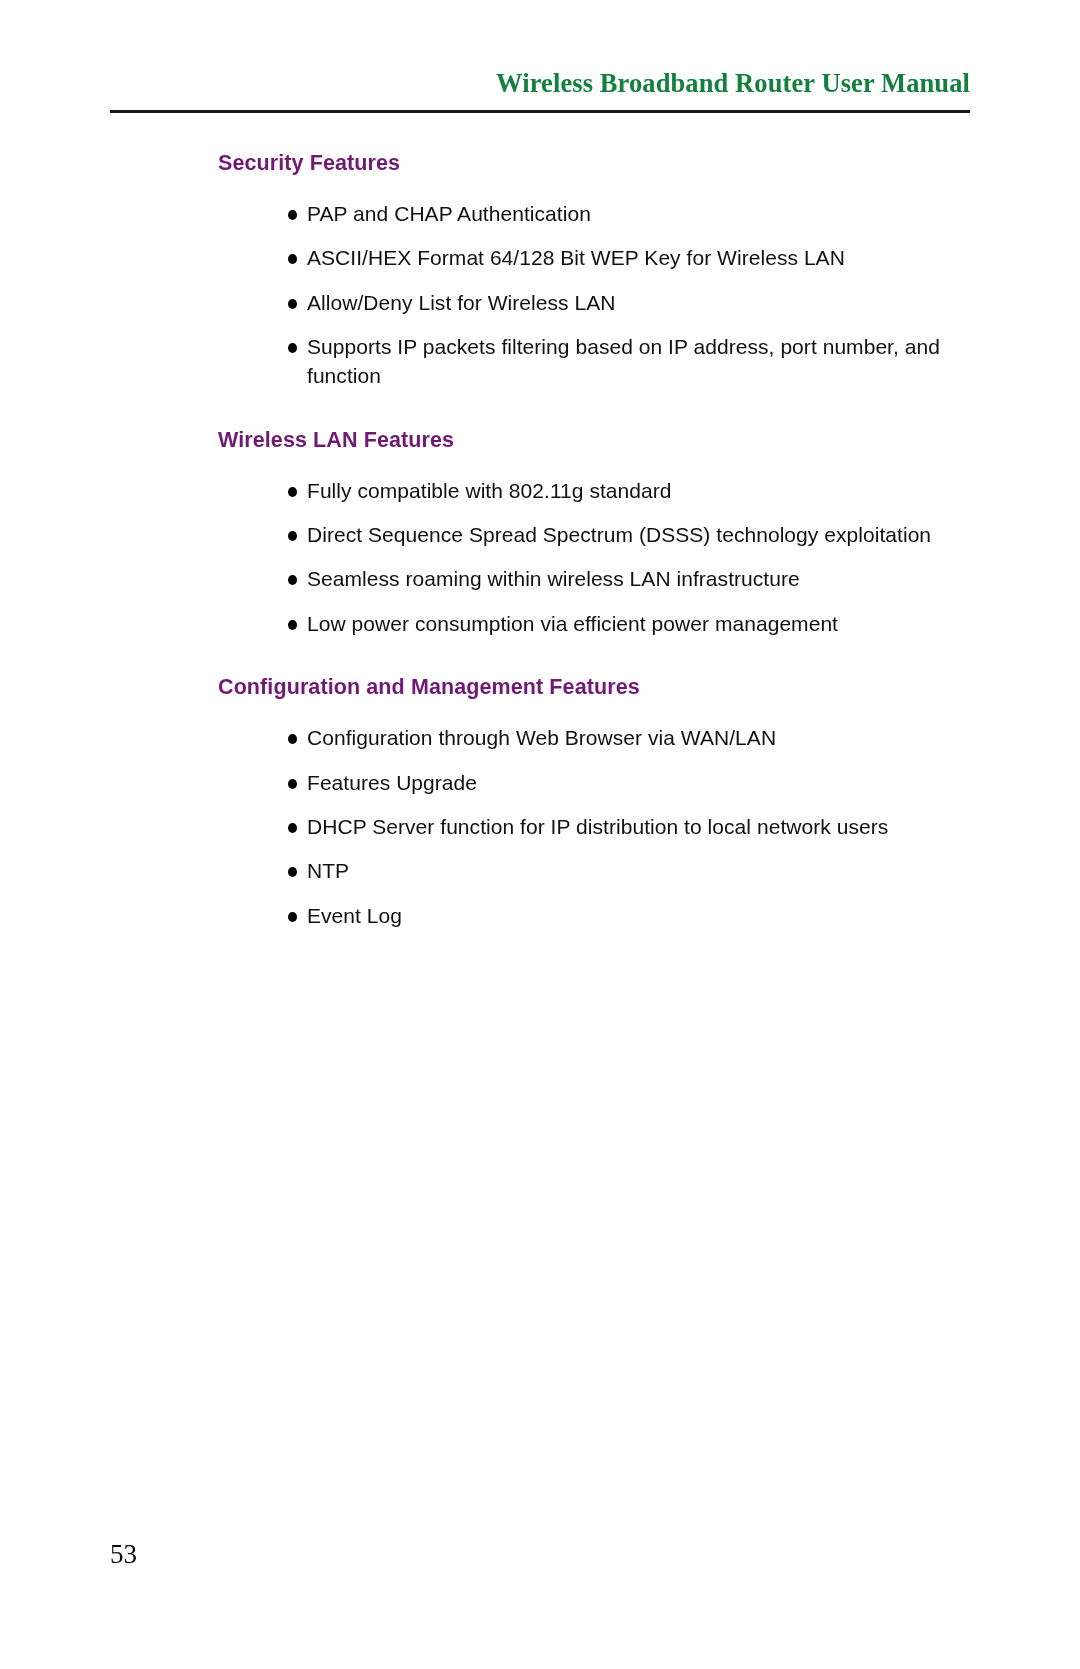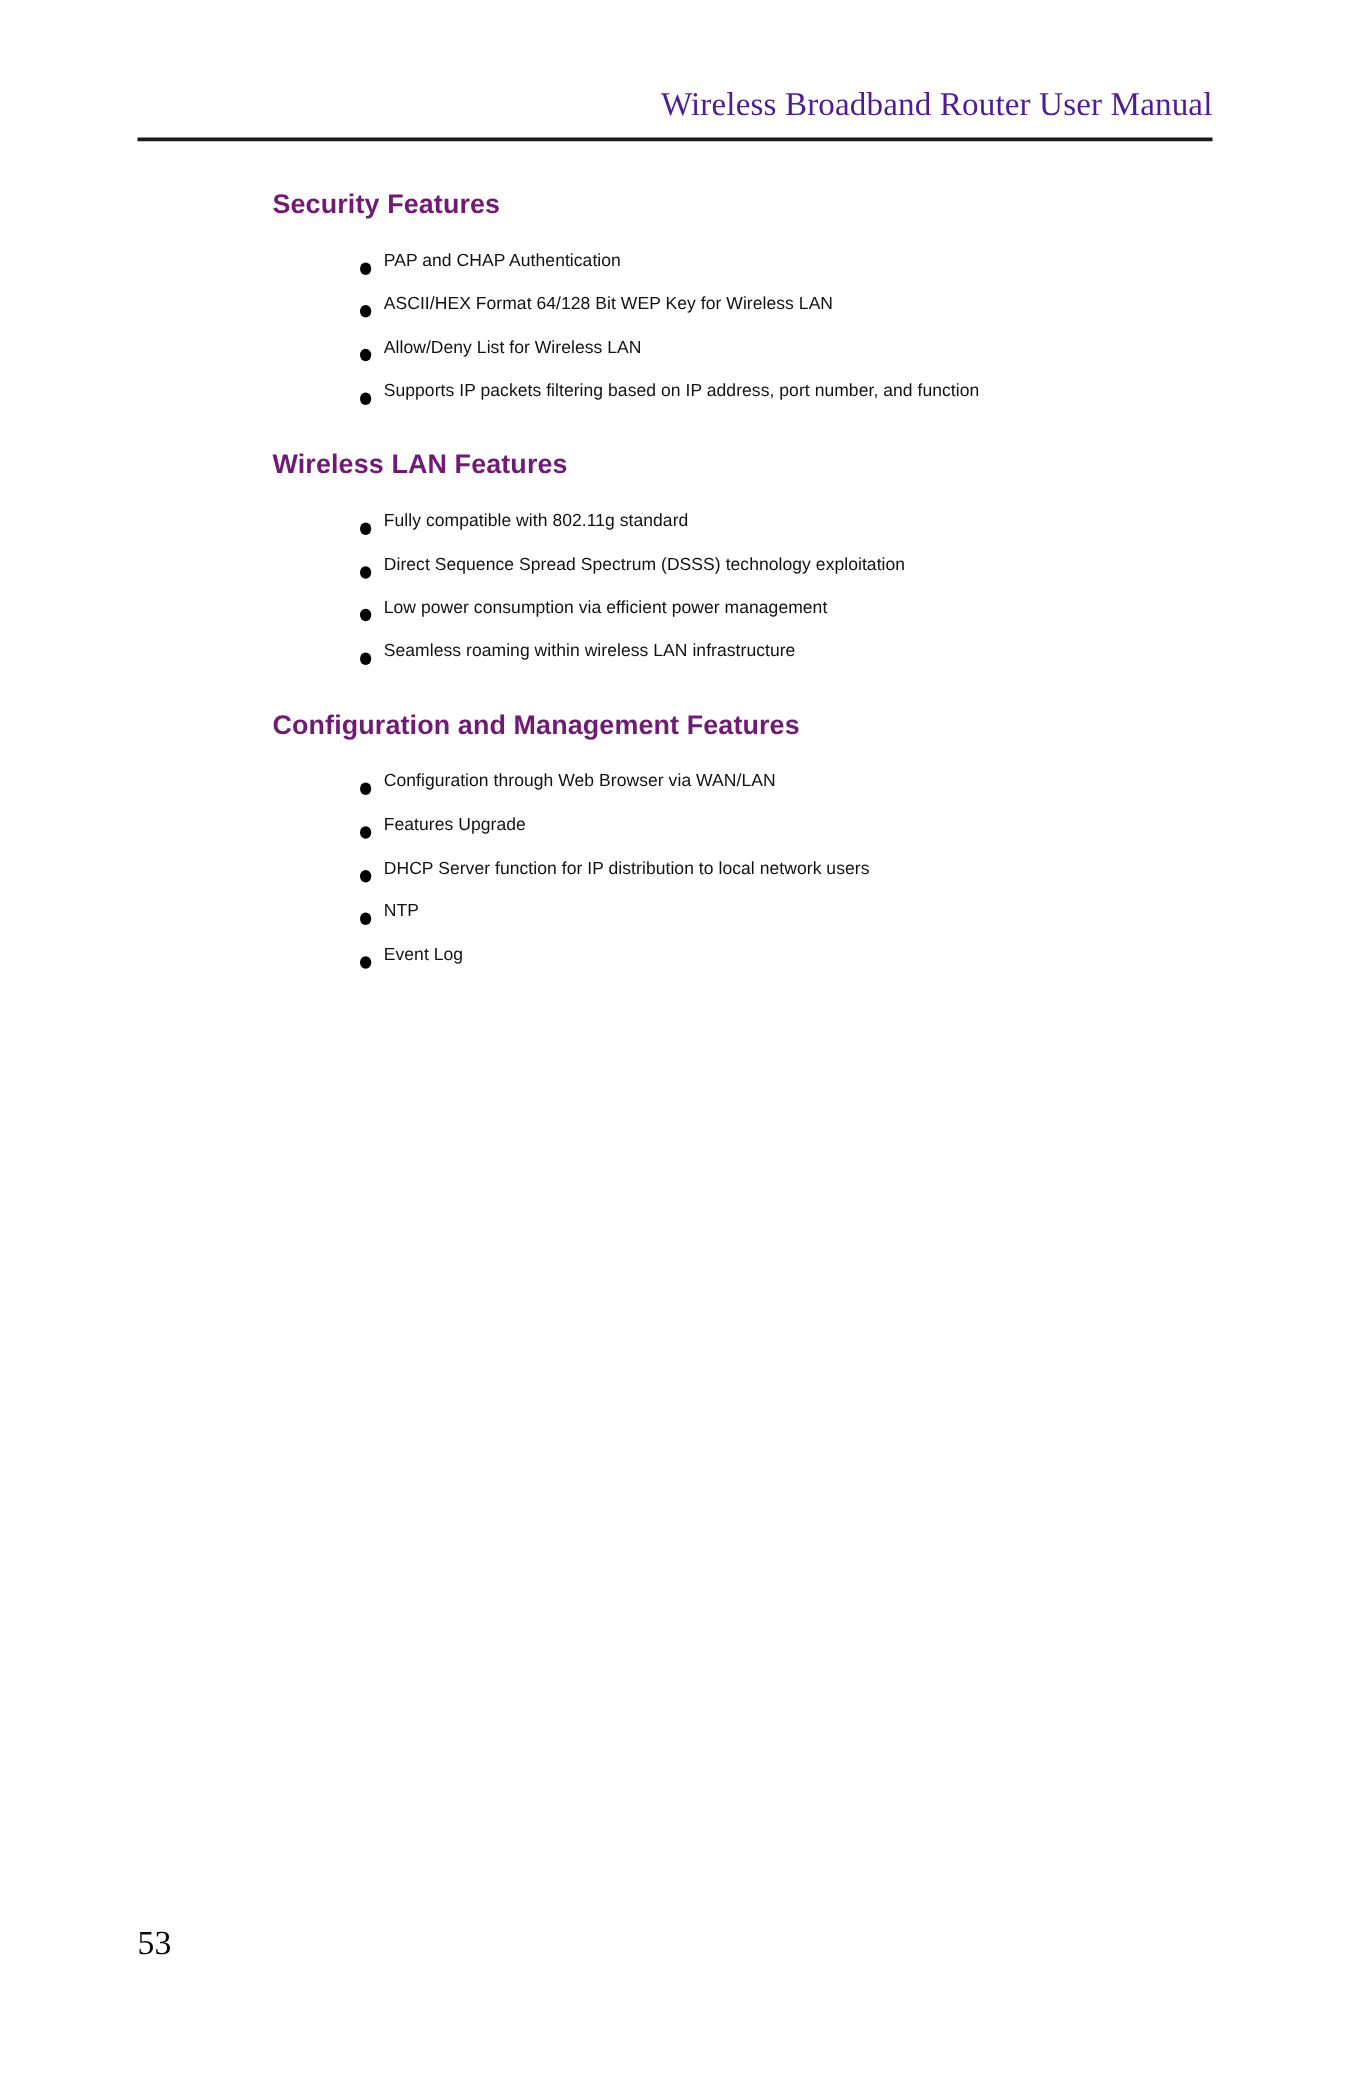--- a/index.html
+++ b/index.html
@@ -24,25 +24,25 @@
   .page-header {
     position: absolute;
     left: 110px;
     top: 68px;
     width: 860px;
   }
   .page-header .header-title {
     display: block;
     text-align: right;
     font-family: "Liberation Serif", serif;
-    font-weight: normal;
+    font-weight: bold;
     font-size: 26.5px;
     letter-spacing: 0.1px;
     line-height: 1.18;
-    color: #4c1d95;
+    color: #15803d;
     white-space: nowrap;
   }
   .header-rule {
     position: absolute;
     left: 110px;
     top: 110px;
     width: 860px;
     height: 3px;
     background: #1a1a1a;
   }
@@ -75,21 +75,21 @@
 
   .bullet-list {
     list-style: none;
     margin: 0;
     padding: 0;
   }
   .bullet-item {
     position: relative;
     padding-left: 89px;
     margin: 0 0 15px 0;
-    font-size: 14px;
+    font-size: 21px;
     line-height: 1.40;
     letter-spacing: 0.05px;
     color: #111111;
   }
   .bullet-item:last-child {
     margin-bottom: 0;
   }
   .bullet-marker {
     position: absolute;
     left: 70px;
@@ -156,25 +156,25 @@
         <li class="bullet-item">
           <span class="bullet-marker"></span>
           <span class="bullet-text">Fully compatible with 802.11g standard</span>
         </li>
         <li class="bullet-item">
           <span class="bullet-marker"></span>
           <span class="bullet-text">Direct Sequence Spread Spectrum (DSSS) technology exploitation</span>
         </li>
         <li class="bullet-item">
           <span class="bullet-marker"></span>
+          <span class="bullet-text">Seamless roaming within wireless LAN infrastructure</span>
+        </li>
+        <li class="bullet-item">
+          <span class="bullet-marker"></span>
           <span class="bullet-text">Low power consumption via efficient power management</span>
-        </li>
-        <li class="bullet-item">
-          <span class="bullet-marker"></span>
-          <span class="bullet-text">Seamless roaming within wireless LAN infrastructure</span>
         </li>
       </ul>
     </div>
 
     <div class="section">
       <span class="section-heading">Configuration and Management Features</span>
       <ul class="bullet-list">
         <li class="bullet-item">
           <span class="bullet-marker"></span>
           <span class="bullet-text">Configuration through Web Browser via WAN/LAN</span>

